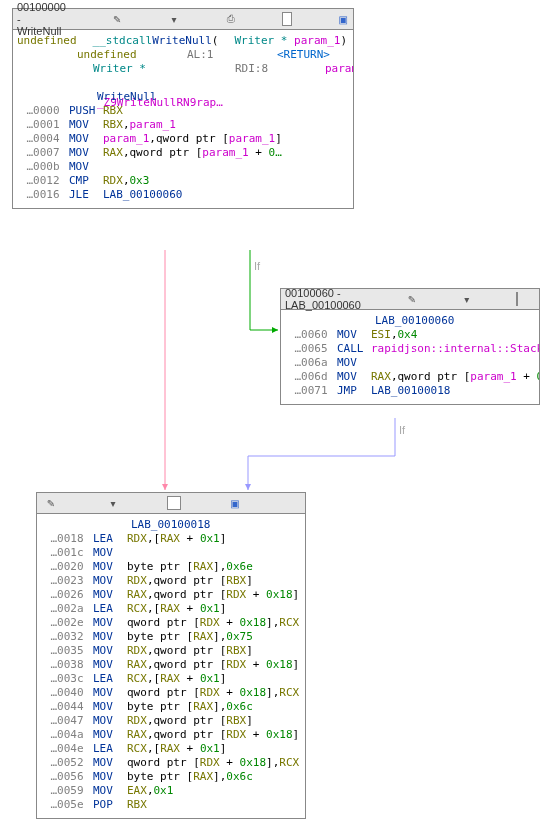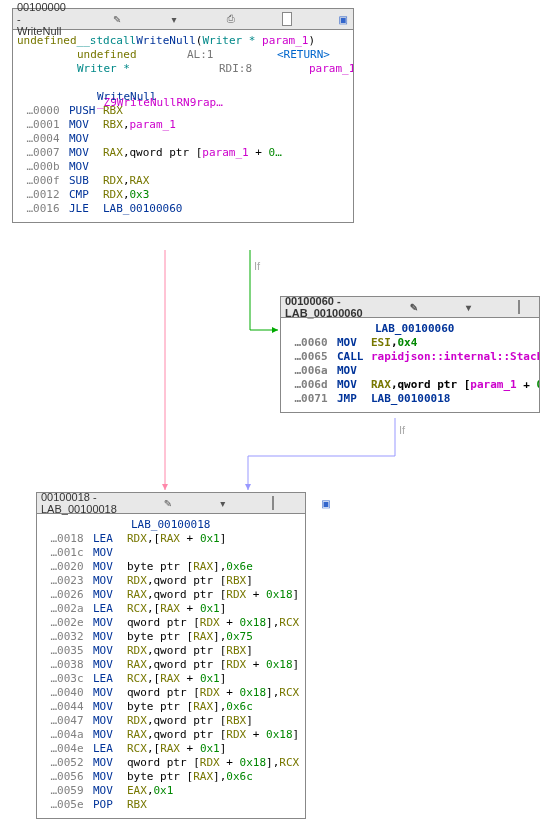--- a/index.html
+++ b/index.html
@@ -49,21 +49,21 @@
   }
   .ln { display: flex; line-height: 14px; height:14px; }
   .addr { color: #808080; min-width: 52px; text-align: center; }
   .mn   { color: #003399; min-width: 34px; }
   .reg  { color: #777700; }
   .num  { color: #008800; }
   .var  { color: #cc00cc; }
   .lab  { color: #003399; }
   .kw   { color: #777700; }
   .ret  { color: #0066cc; text-align: center; }
-  .type { color: #008888; }
+  .type { color: #008888; margin-left: 16px; }
   .grey { color: #777; }
   .pink { color: #cc00cc; margin-top: 20px; }
   .edge-label {
     position: absolute;
     font-family: sans-serif;
     font-size: 11px;
     color: #aaa;
   }
   svg.edges {
     position: absolute;
@@ -141,50 +141,46 @@
           <span><span class="reg">RBX</span></span>
         </div>
         <div class="ln">
           <span class="addr">…0001</span>
           <span class="mn">MOV</span>
           <span><span class="reg">RBX</span><span>,</span><span class="var">param_1</span></span>
         </div>
         <div class="ln">
           <span class="addr">…0004</span>
           <span class="mn">MOV</span>
+          <span><span class="var">param_1</span><span>,qword ptr [</span><span class="var">param_1</span><span>]</span></span>
         </div>
         <div class="ln">
           <span class="addr">…0007</span>
           <span class="mn">MOV</span>
           <span><span class="reg">RAX</span><span>,qword ptr [</span><span class="var">param_1</span><span> + </span><span class="num">0…</span></span>
         </div>
         <div class="ln">
           <span class="addr">…000b</span>
           <span class="mn">MOV</span>
-        </div>
-        <div class="ln">
-          <span class="addr">…000f</span>
-          <span class="mn">SUB</span>
-          <span><span class="reg">RDX</span><span>,</span><span class="reg">RAX</span></span>
         </div>
         <div class="ln">
           <span class="addr">…0012</span>
           <span class="mn">CMP</span>
           <span><span class="reg">RDX</span><span>,</span><span class="num">0x3</span></span>
         </div>
         <div class="ln">
           <span class="addr">…0016</span>
           <span class="mn">JLE</span>
           <span><span class="lab">LAB_00100060</span></span>
         </div>
       </div>
   </div>
 </div>
 
-<div class="node" style="left:280px; top:296px; width:258px;font-weight:bold;">
+<div class="node" style="left:280px; top:288px; width:258px;">
   <div class="node-header">
     <span class="node-title">00100060 - LAB_00100060</span>
     <span class="hdr-icon">✎</span>
     <span class="hdr-icon">▾</span>
     <span class="hdr-icon box"></span>
     <span class="hdr-icon" style="color:#3366cc;">▣</span>
   </div>
   <div class="node-body">
     <div class="ln" style="padding-left:90px;">
         <span class="lab">LAB_00100060</span>
@@ -213,21 +209,20 @@
           <span class="addr">…0071</span>
           <span class="mn">JMP</span>
           <span><span class="lab">LAB_00100018</span></span>
         </div>
       </div>
   </div>
 </div>
 
 <div class="node" style="left:36px; top:492px; width:268px;">
   <div class="node-header">
-    <span class="node-title">00100018 - LAB_00100018</span>
     <span class="hdr-icon">✎</span>
     <span class="hdr-icon">▾</span>
     <span class="hdr-icon box"></span>
     <span class="hdr-icon" style="color:#3366cc;">▣</span>
   </div>
   <div class="node-body">
     <div class="ln" style="padding-left:90px;">
         <span class="lab">LAB_00100018</span>
       </div>
     <div id="bottom-lines">

